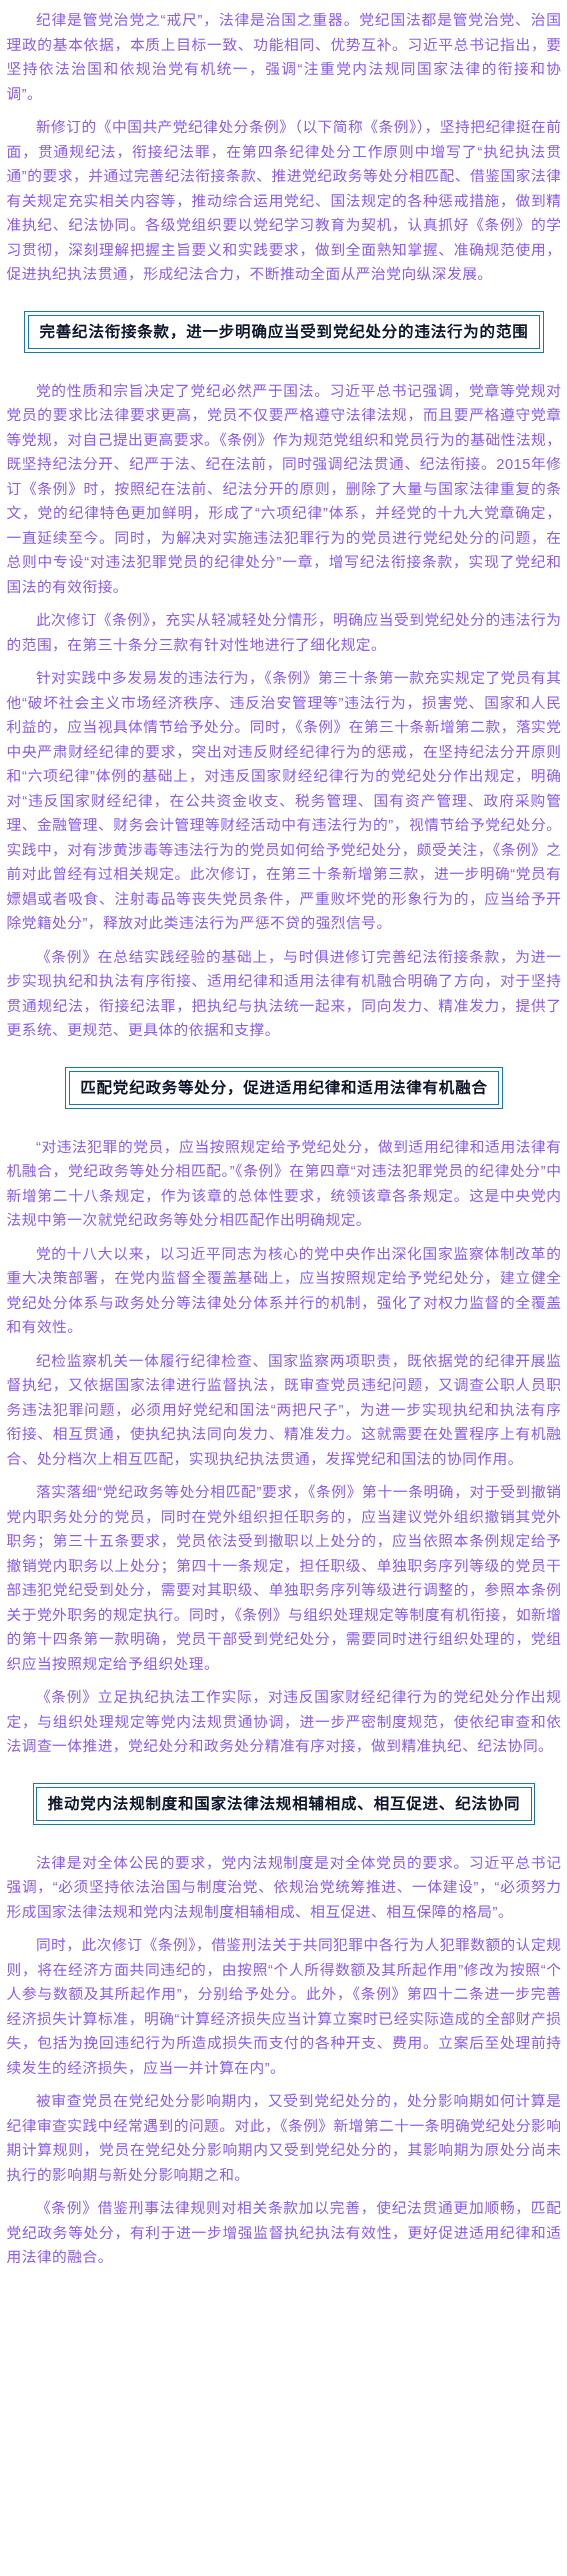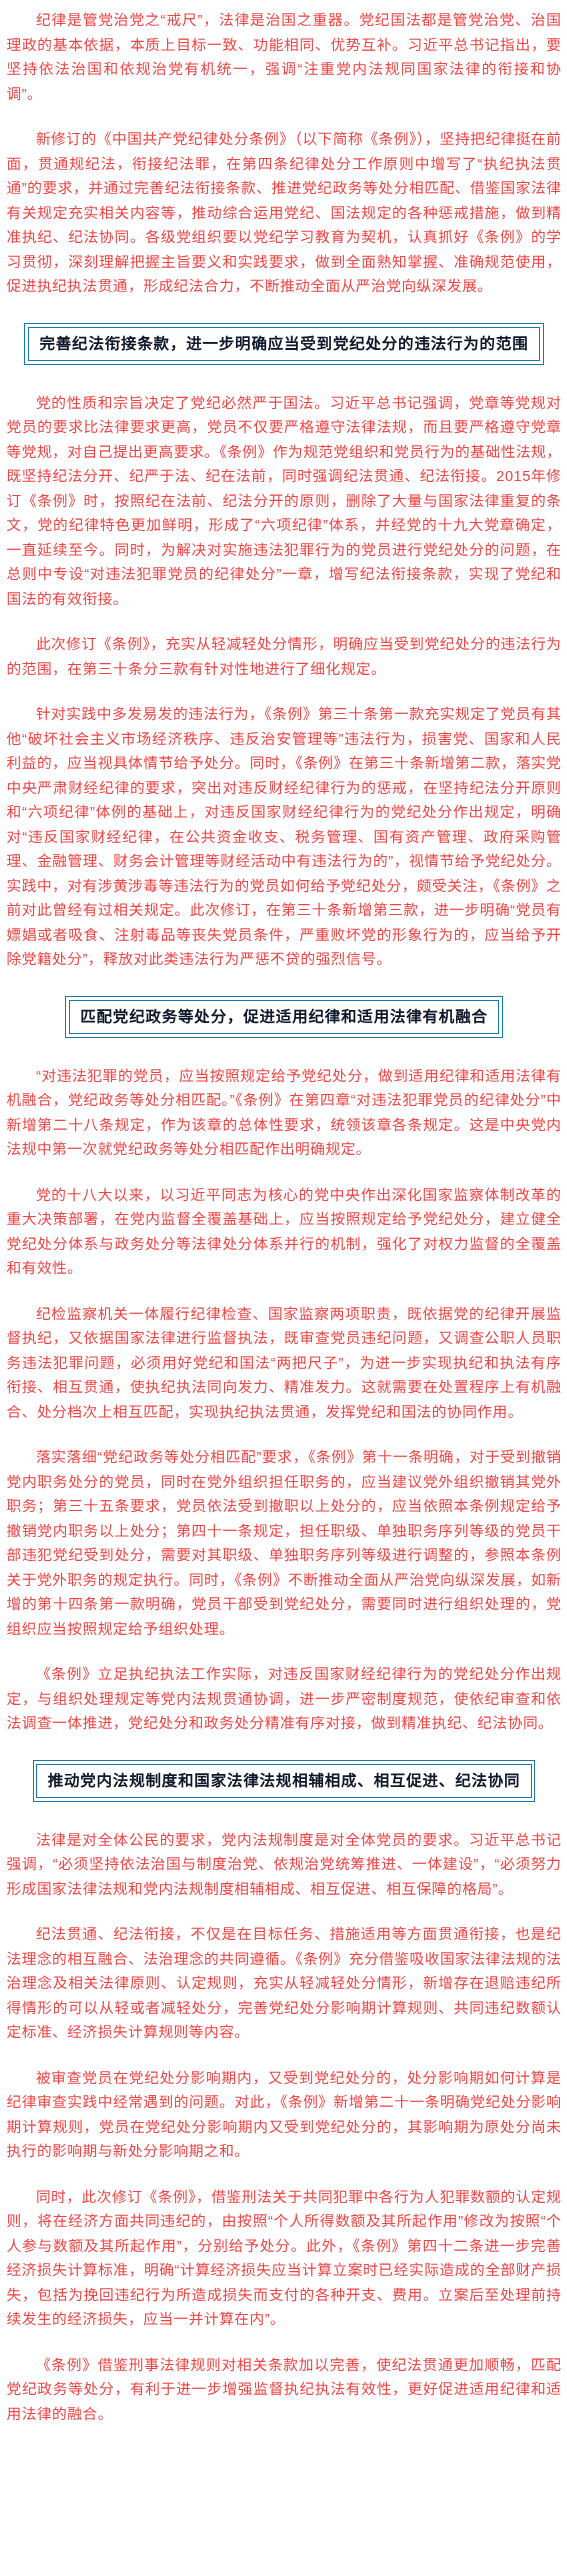--- a/index.html
+++ b/index.html
@@ -12,24 +12,24 @@
     margin: 0 auto;
     box-sizing: border-box;
     padding: 6.5px 6.5px 14.7px 6.5px;
     background: #ffffff;
     font-family: "Liberation Sans", sans-serif;
   }
   .para {
     font-size: 14.7px;
     line-height: 24.5px;
     letter-spacing: 0.5px;
-    color: #ef4444;
+    color: #8b5cf6;
     text-align: justify;
     text-indent: 2em;
-    margin: 21px 0;
+    margin: 9px 0;
   }
   .para:first-child {
     margin-top: 1.6px;
   }
   .section-header {
     border: 1.6px solid #1878a8;
     padding: 2.5px;
     margin: 24.5px auto 26px auto;
     width: fit-content;
     max-width: 540px;
@@ -53,32 +53,32 @@
 <div class="page">
   <div>
       <p class="para">纪律是管党治党之“戒尺”，法律是治国之重器。党纪国法都是管党治党、治国理政的基本依据，本质上目标一致、功能相同、优势互补。习近平总书记指出，要坚持依法治国和依规治党有机统一，强调“注重党内法规同国家法律的衔接和协调”。</p>
       <p class="para">新修订的《中国共产党纪律处分条例》（以下简称《条例》），坚持把纪律挺在前面，贯通规纪法，衔接纪法罪，在第四条纪律处分工作原则中增写了“执纪执法贯通”的要求，并通过完善纪法衔接条款、推进党纪政务等处分相匹配、借鉴国家法律有关规定充实相关内容等，推动综合运用党纪、国法规定的各种惩戒措施，做到精准执纪、纪法协同。各级党组织要以党纪学习教育为契机，认真抓好《条例》的学习贯彻，深刻理解把握主旨要义和实践要求，做到全面熟知掌握、准确规范使用，促进执纪执法贯通，形成纪法合力，不断推动全面从严治党向纵深发展。</p>
       <div class="section-header">
         <h2 class="section-header-inner">完善纪法衔接条款，进一步明确应当受到党纪处分的违法行为的范围</h2>
       </div>
       <p class="para">党的性质和宗旨决定了党纪必然严于国法。习近平总书记强调，党章等党规对党员的要求比法律要求更高，党员不仅要严格遵守法律法规，而且要严格遵守党章等党规，对自己提出更高要求。《条例》作为规范党组织和党员行为的基础性法规，既坚持纪法分开、纪严于法、纪在法前，同时强调纪法贯通、纪法衔接。2015年修订《条例》时，按照纪在法前、纪法分开的原则，删除了大量与国家法律重复的条文，党的纪律特色更加鲜明，形成了“六项纪律”体系，并经党的十九大党章确定，一直延续至今。同时，为解决对实施违法犯罪行为的党员进行党纪处分的问题，在总则中专设“对违法犯罪党员的纪律处分”一章，增写纪法衔接条款，实现了党纪和国法的有效衔接。</p>
       <p class="para">此次修订《条例》，充实从轻减轻处分情形，明确应当受到党纪处分的违法行为的范围，在第三十条分三款有针对性地进行了细化规定。</p>
       <p class="para">针对实践中多发易发的违法行为，《条例》第三十条第一款充实规定了党员有其他“破坏社会主义市场经济秩序、违反治安管理等”违法行为，损害党、国家和人民利益的，应当视具体情节给予处分。同时，《条例》在第三十条新增第二款，落实党中央严肃财经纪律的要求，突出对违反财经纪律行为的惩戒，在坚持纪法分开原则和“六项纪律”体例的基础上，对违反国家财经纪律行为的党纪处分作出规定，明确对“违反国家财经纪律，在公共资金收支、税务管理、国有资产管理、政府采购管理、金融管理、财务会计管理等财经活动中有违法行为的”，视情节给予党纪处分。实践中，对有涉黄涉毒等违法行为的党员如何给予党纪处分，颇受关注，《条例》之前对此曾经有过相关规定。此次修订，在第三十条新增第三款，进一步明确“党员有嫖娼或者吸食、注射毒品等丧失党员条件，严重败坏党的形象行为的，应当给予开除党籍处分”，释放对此类违法行为严惩不贷的强烈信号。</p>
+      <p class="para">《条例》在总结实践经验的基础上，与时俱进修订完善纪法衔接条款，为进一步实现执纪和执法有序衔接、适用纪律和适用法律有机融合明确了方向，对于坚持贯通规纪法，衔接纪法罪，把执纪与执法统一起来，同向发力、精准发力，提供了更系统、更规范、更具体的依据和支撑。</p>
       <div class="section-header">
         <h2 class="section-header-inner">匹配党纪政务等处分，促进适用纪律和适用法律有机融合</h2>
       </div>
       <p class="para">“对违法犯罪的党员，应当按照规定给予党纪处分，做到适用纪律和适用法律有机融合，党纪政务等处分相匹配。”《条例》在第四章“对违法犯罪党员的纪律处分”中新增第二十八条规定，作为该章的总体性要求，统领该章各条规定。这是中央党内法规中第一次就党纪政务等处分相匹配作出明确规定。</p>
       <p class="para">党的十八大以来，以习近平同志为核心的党中央作出深化国家监察体制改革的重大决策部署，在党内监督全覆盖基础上，应当按照规定给予党纪处分，建立健全党纪处分体系与政务处分等法律处分体系并行的机制，强化了对权力监督的全覆盖和有效性。</p>
       <p class="para">纪检监察机关一体履行纪律检查、国家监察两项职责，既依据党的纪律开展监督执纪，又依据国家法律进行监督执法，既审查党员违纪问题，又调查公职人员职务违法犯罪问题，必须用好党纪和国法“两把尺子”，为进一步实现执纪和执法有序衔接、相互贯通，使执纪执法同向发力、精准发力。这就需要在处置程序上有机融合、处分档次上相互匹配，实现执纪执法贯通，发挥党纪和国法的协同作用。</p>
-      <p class="para">落实落细“党纪政务等处分相匹配”要求，《条例》第十一条明确，对于受到撤销党内职务处分的党员，同时在党外组织担任职务的，应当建议党外组织撤销其党外职务；第三十五条要求，党员依法受到撤职以上处分的，应当依照本条例规定给予撤销党内职务以上处分；第四十一条规定，担任职级、单独职务序列等级的党员干部违犯党纪受到处分，需要对其职级、单独职务序列等级进行调整的，参照本条例关于党外职务的规定执行。同时，《条例》不断推动全面从严治党向纵深发展，如新增的第十四条第一款明确，党员干部受到党纪处分，需要同时进行组织处理的，党组织应当按照规定给予组织处理。</p>
+      <p class="para">落实落细“党纪政务等处分相匹配”要求，《条例》第十一条明确，对于受到撤销党内职务处分的党员，同时在党外组织担任职务的，应当建议党外组织撤销其党外职务；第三十五条要求，党员依法受到撤职以上处分的，应当依照本条例规定给予撤销党内职务以上处分；第四十一条规定，担任职级、单独职务序列等级的党员干部违犯党纪受到处分，需要对其职级、单独职务序列等级进行调整的，参照本条例关于党外职务的规定执行。同时，《条例》与组织处理规定等制度有机衔接，如新增的第十四条第一款明确，党员干部受到党纪处分，需要同时进行组织处理的，党组织应当按照规定给予组织处理。</p>
       <p class="para">《条例》立足执纪执法工作实际，对违反国家财经纪律行为的党纪处分作出规定，与组织处理规定等党内法规贯通协调，进一步严密制度规范，使依纪审查和依法调查一体推进，党纪处分和政务处分精准有序对接，做到精准执纪、纪法协同。</p>
       <div class="section-header">
         <h2 class="section-header-inner">推动党内法规制度和国家法律法规相辅相成、相互促进、纪法协同</h2>
       </div>
       <p class="para">法律是对全体公民的要求，党内法规制度是对全体党员的要求。习近平总书记强调，“必须坚持依法治国与制度治党、依规治党统筹推进、一体建设”，“必须努力形成国家法律法规和党内法规制度相辅相成、相互促进、相互保障的格局”。</p>
-      <p class="para">纪法贯通、纪法衔接，不仅是在目标任务、措施适用等方面贯通衔接，也是纪法理念的相互融合、法治理念的共同遵循。《条例》充分借鉴吸收国家法律法规的法治理念及相关法律原则、认定规则，充实从轻减轻处分情形，新增存在退赔违纪所得情形的可以从轻或者减轻处分，完善党纪处分影响期计算规则、共同违纪数额认定标准、经济损失计算规则等内容。</p>
+      <p class="para">同时，此次修订《条例》，借鉴刑法关于共同犯罪中各行为人犯罪数额的认定规则，将在经济方面共同违纪的，由按照“个人所得数额及其所起作用”修改为按照“个人参与数额及其所起作用”，分别给予处分。此外，《条例》第四十二条进一步完善经济损失计算标准，明确“计算经济损失应当计算立案时已经实际造成的全部财产损失，包括为挽回违纪行为所造成损失而支付的各种开支、费用。立案后至处理前持续发生的经济损失，应当一并计算在内”。</p>
       <p class="para">被审查党员在党纪处分影响期内，又受到党纪处分的，处分影响期如何计算是纪律审查实践中经常遇到的问题。对此，《条例》新增第二十一条明确党纪处分影响期计算规则，党员在党纪处分影响期内又受到党纪处分的，其影响期为原处分尚未执行的影响期与新处分影响期之和。</p>
-      <p class="para">同时，此次修订《条例》，借鉴刑法关于共同犯罪中各行为人犯罪数额的认定规则，将在经济方面共同违纪的，由按照“个人所得数额及其所起作用”修改为按照“个人参与数额及其所起作用”，分别给予处分。此外，《条例》第四十二条进一步完善经济损失计算标准，明确“计算经济损失应当计算立案时已经实际造成的全部财产损失，包括为挽回违纪行为所造成损失而支付的各种开支、费用。立案后至处理前持续发生的经济损失，应当一并计算在内”。</p>
       <p class="para">《条例》借鉴刑事法律规则对相关条款加以完善，使纪法贯通更加顺畅，匹配党纪政务等处分，有利于进一步增强监督执纪执法有效性，更好促进适用纪律和适用法律的融合。</p>
     </div>
 
 </div>
 
 
 </body></html>

